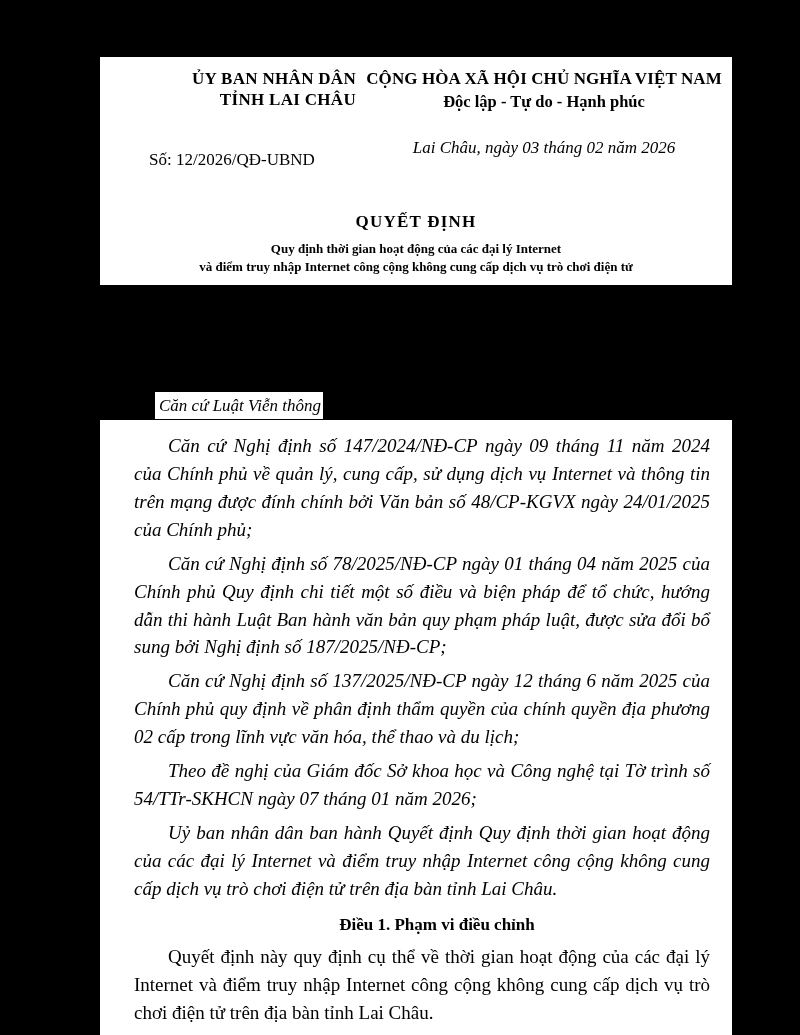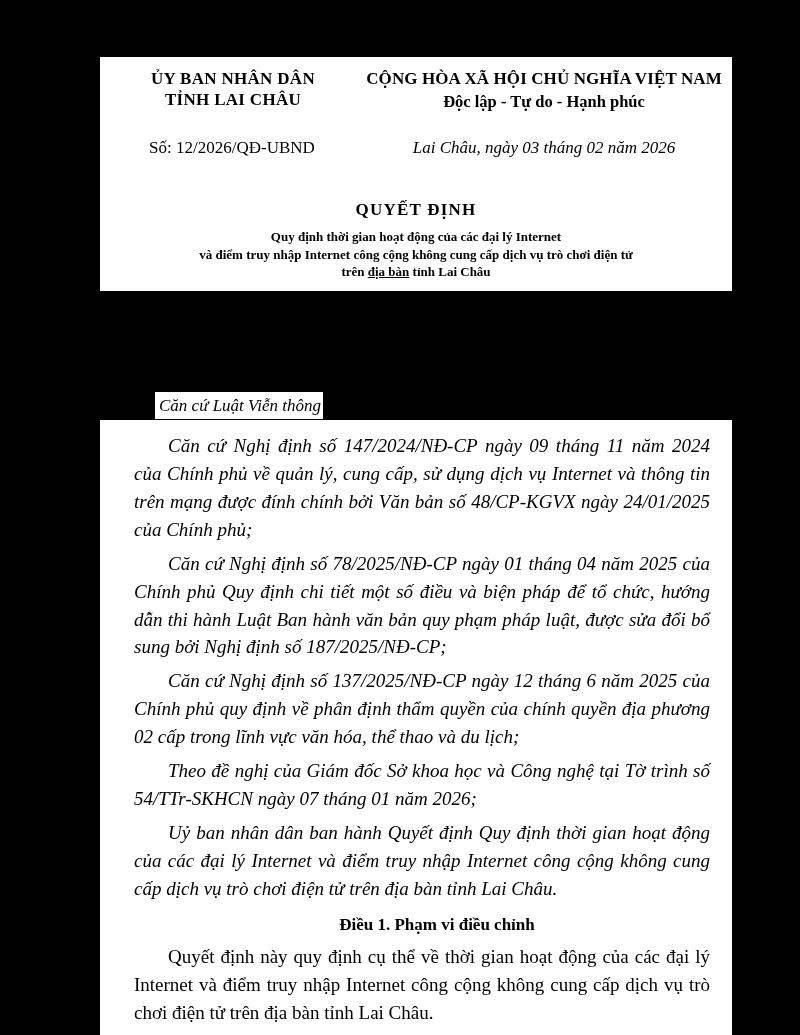--- a/index.html
+++ b/index.html
@@ -35,21 +35,21 @@
 
   .header-row {
     display: flex;
     flex-direction: row;
     align-items: flex-start;
     justify-content: flex-start;
   }
 
   .header-left {
     width: 256px;
-    text-align: center;
+    text-align: right;
     padding-left: 10px;
     box-sizing: border-box;
   }
 
   .header-right {
     width: 376px;
     text-align: center;
     box-sizing: border-box;
   }
 
@@ -80,20 +80,21 @@
     align-items: flex-start;
     margin-top: 26px;
   }
 
   .doc-number {
     width: 256px;
     text-align: center;
     font-size: 17px;
     padding-left: 8px;
     box-sizing: border-box;
+    margin-top: 12px;
   }
 
   .doc-place-date {
     width: 376px;
     text-align: center;
     font-size: 17px;
     font-style: italic;
     box-sizing: border-box;
   }
 
@@ -185,21 +186,20 @@
     <div class="doc-num-row">
       <div class="doc-number">Số: 12/2026/QĐ-UBND</div>
       <div class="doc-place-date">Lai Châu, ngày 03 tháng 02 năm 2026</div>
     </div>
 
     <div class="decision-title">QUYẾT ĐỊNH</div>
 
     <div class="decision-subtitle">
       <div>Quy định thời gian hoạt động của các đại lý Internet</div>
       <div>và điểm truy nhập Internet công cộng không cung cấp dịch vụ trò chơi điện tử</div>
-      <div><span>trên </span><span class="u">địa bàn</span><span> tỉnh Lai Châu</span></div>
     </div>
 
   </div>
 
   <div class="first-basis">Căn cứ Luật Viễn thông</div>
 
   <div class="body-block">
     <p class="p italic">Căn cứ Nghị định số 147/2024/NĐ-CP ngày 09 tháng 11 năm 2024 của Chính phủ về quản lý, cung cấp, sử dụng dịch vụ Internet và thông tin trên mạng được đính chính bởi Văn bản số 48/CP-KGVX ngày 24/01/2025 của Chính phủ;</p>
     <p class="p italic">Căn cứ Nghị định số 78/2025/NĐ-CP ngày 01 tháng 04 năm 2025 của Chính phủ Quy định chi tiết một số điều và biện pháp để tổ chức, hướng dẫn thi hành Luật Ban hành văn bản quy phạm pháp luật, được sửa đổi bổ sung bởi Nghị định số 187/2025/NĐ-CP;</p>
     <p class="p italic">Căn cứ Nghị định số 137/2025/NĐ-CP ngày 12 tháng 6 năm 2025 của Chính phủ quy định về phân định thẩm quyền của chính quyền địa phương 02 cấp trong lĩnh vực văn hóa, thể thao và du lịch;</p>

